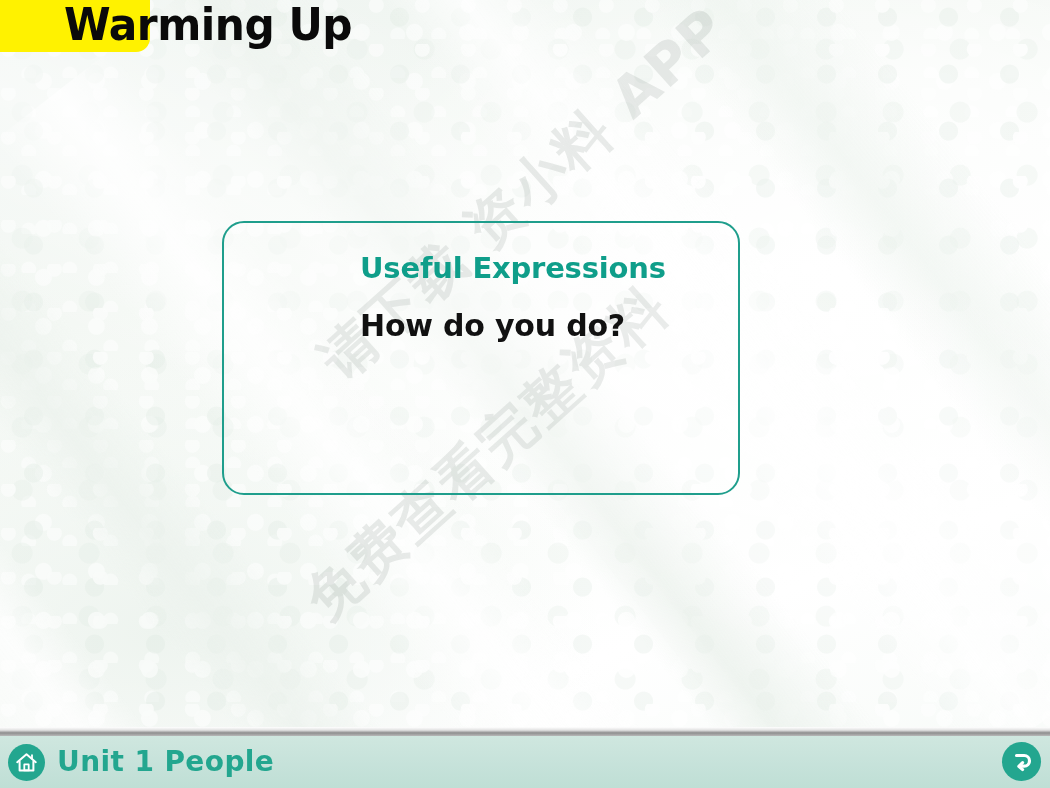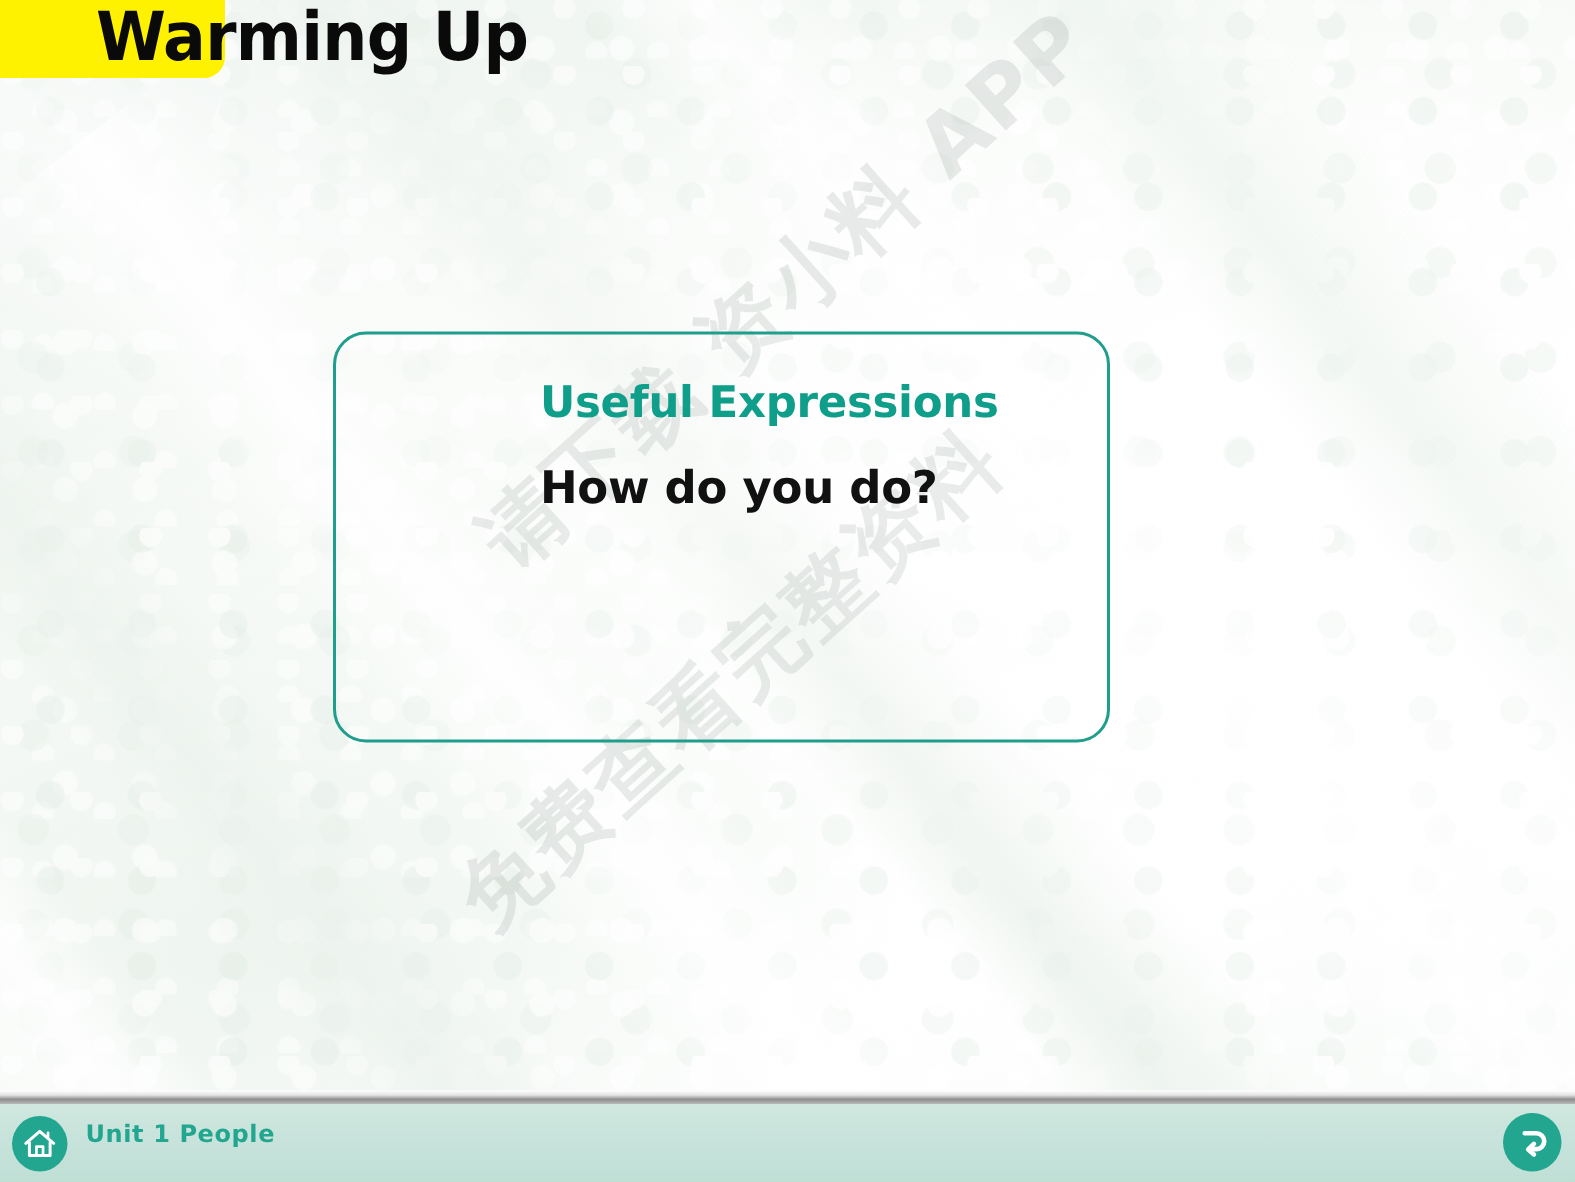--- a/index.html
+++ b/index.html
@@ -188,21 +188,21 @@
     display: flex;
     align-items: center;
     justify-content: center;
   }
   .footer-label {
     position: absolute;
     left: 57px;
     top: 11px;
     font-family: "DejaVu Sans", sans-serif;
     font-weight: 700;
-    font-size: 16px;
+    font-size: 28px;
     color: #23a68f;
     letter-spacing: 0.4px;
     line-height: 1.1;
   }
   .footer-back {
     position: absolute;
     right: 9px;
     top: 6px;
     width: 39px;
     height: 39px;

